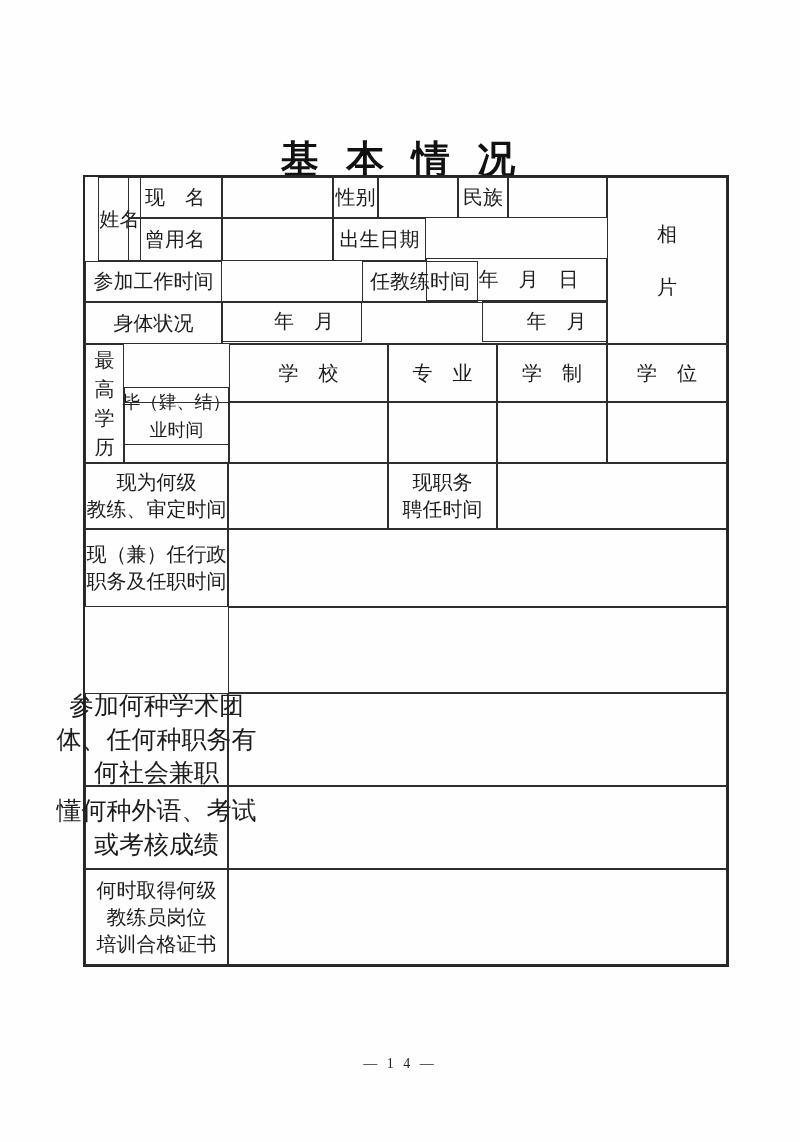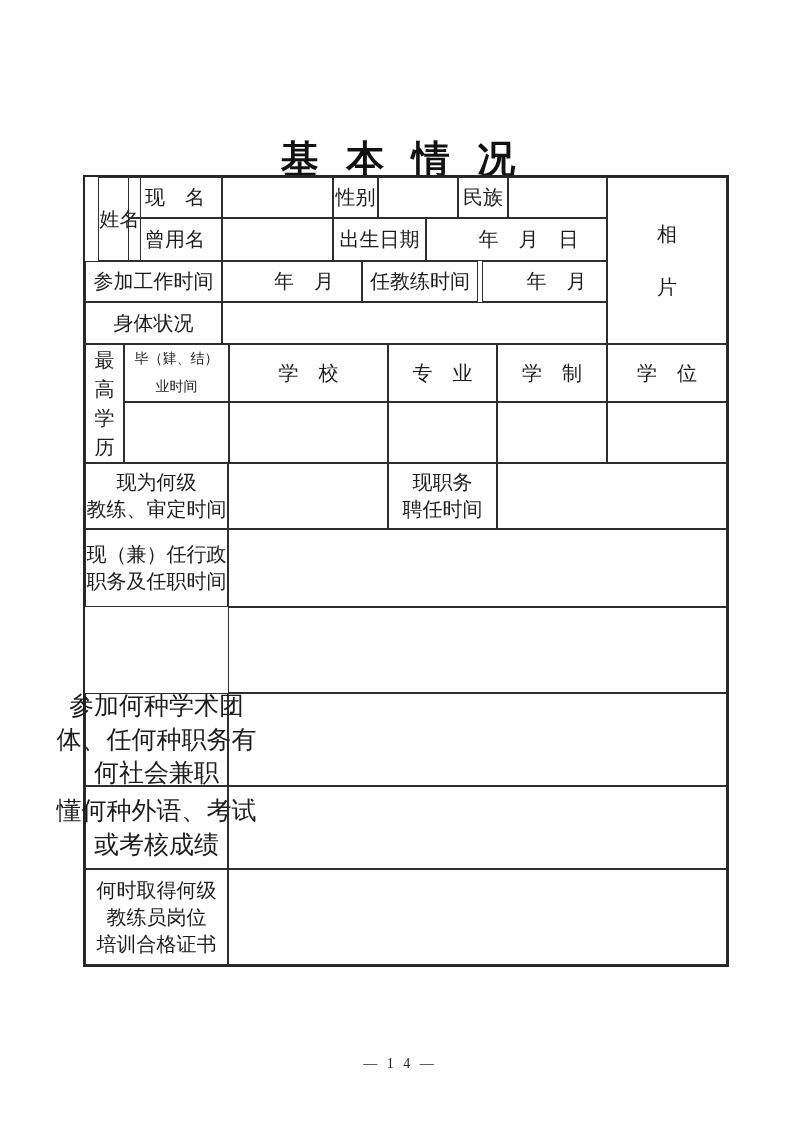--- a/index.html
+++ b/index.html
@@ -40,24 +40,24 @@
     display:flex;
     align-items:center;
     justify-content:center;
     text-align:center;
     white-space:pre;
     font-size:20px;
     line-height:1.35;
     color:#1c1c1c;
     overflow:visible;
   }
-  .hint{ justify-content:center; padding-left:24px; }
+  .hint{ justify-content:center; padding-left:24px;margin-top:40px; }
   .v-photo{ line-height:53px; }
   .v-edu{ line-height:29px; font-size:20px; }
-  .sm{ font-size:14px; line-height:28px; }
+  .sm{ font-size:18px; line-height:28px;margin-top:43px; }
   .tight{ font-size:25px; }
   .page-num{
     position:absolute;
     left:0; right:0;
     top:1056px;
     text-align:center;
     font-size:14px;
     letter-spacing:3px;
     color:#222;
   }

